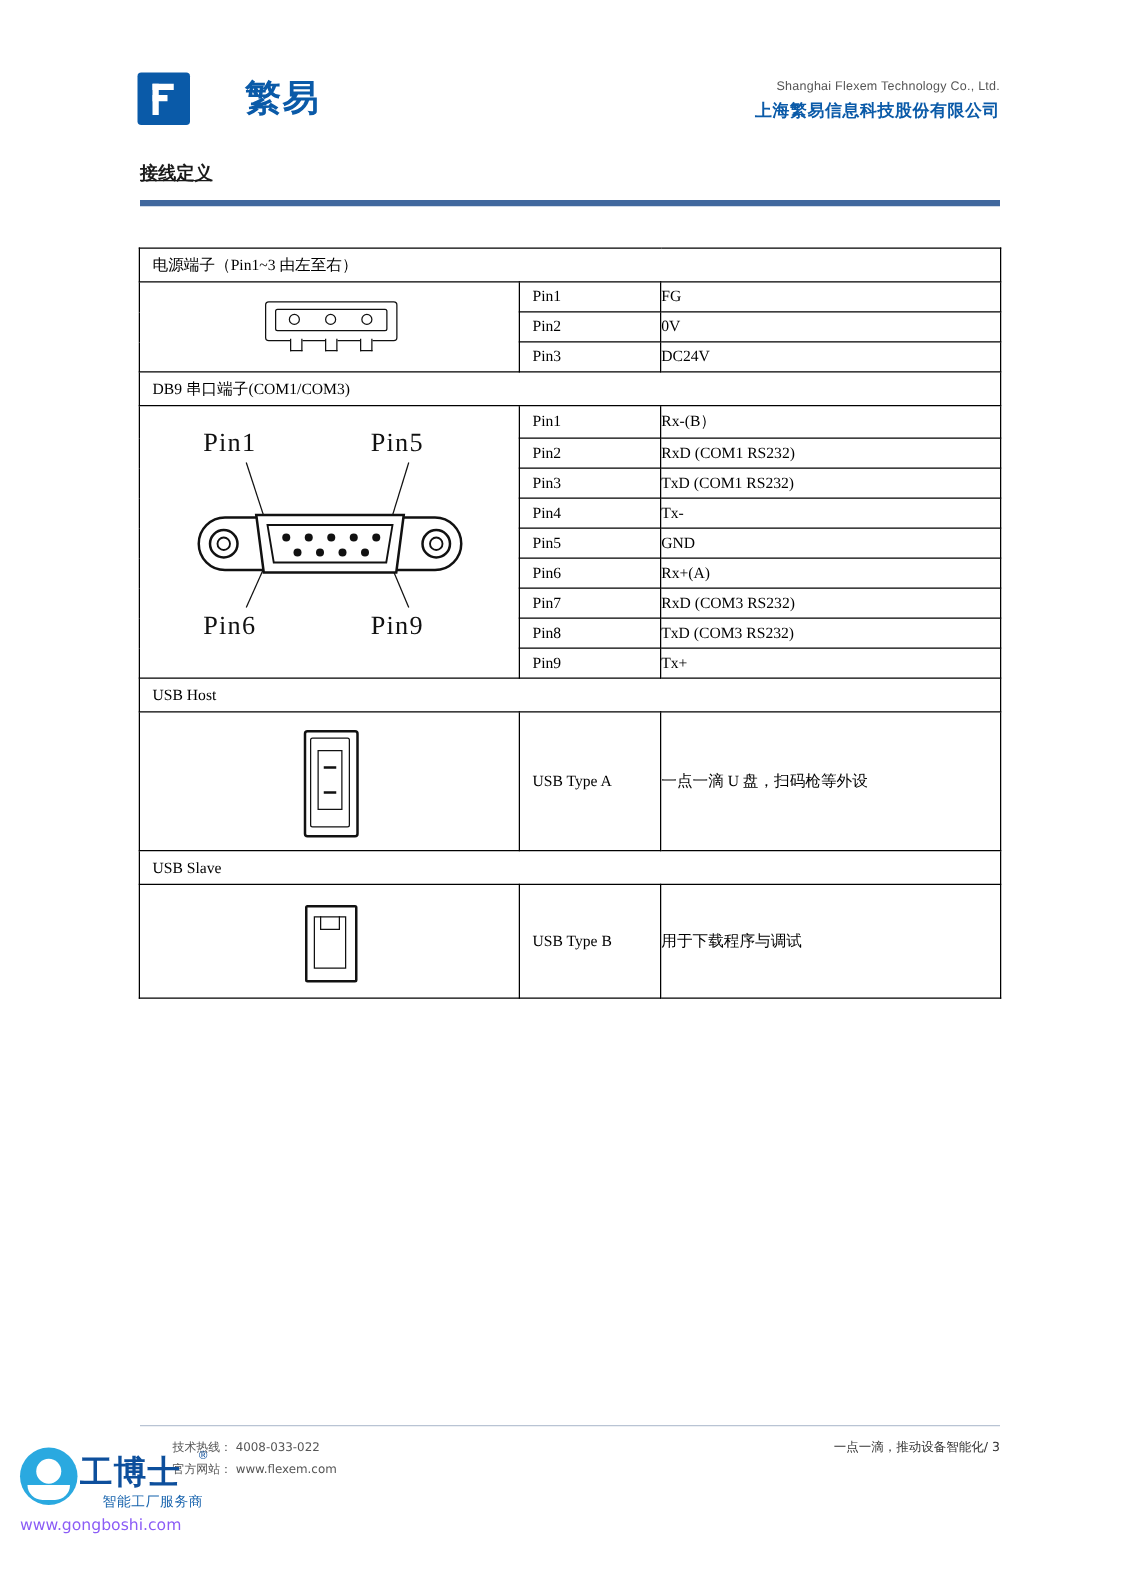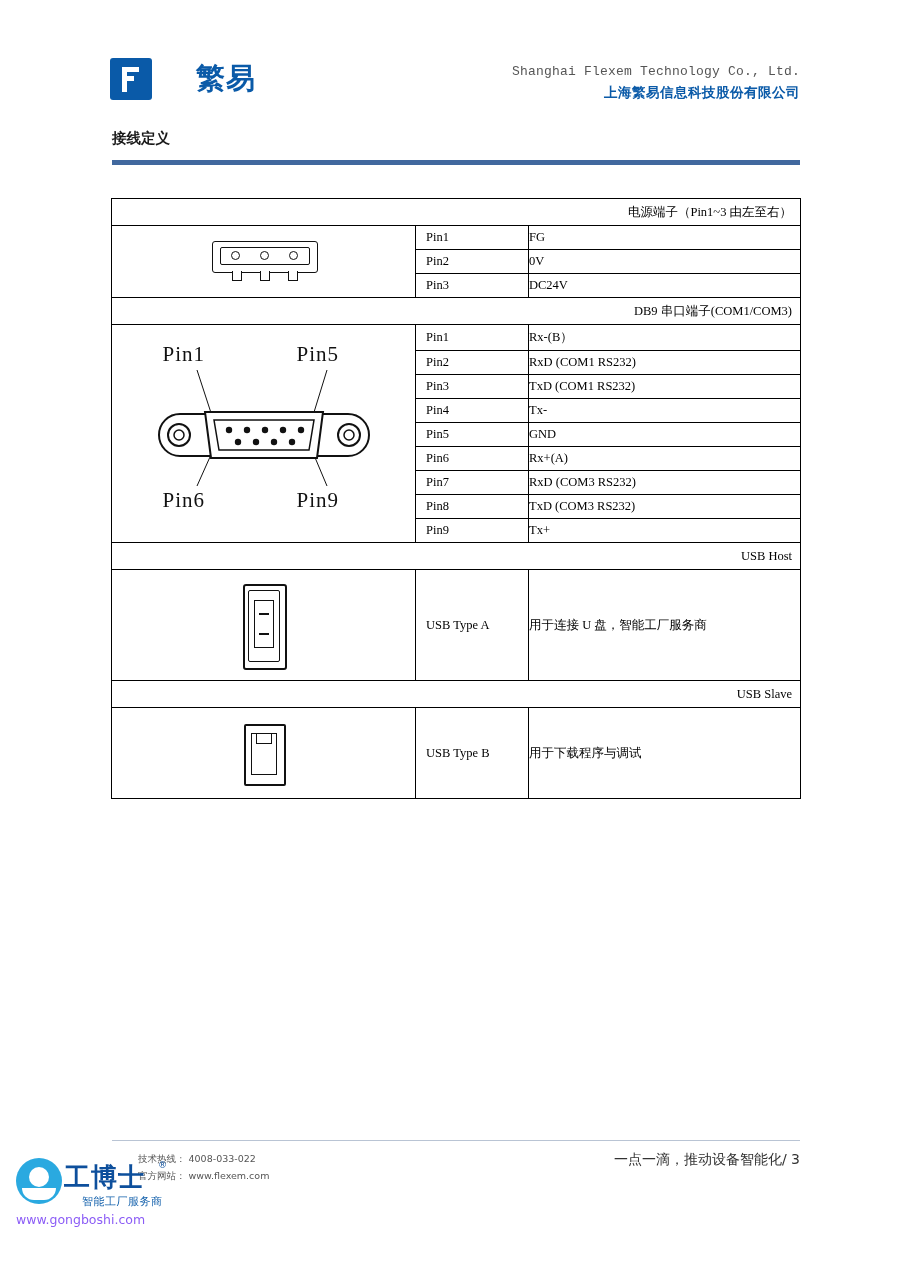--- a/index.html
+++ b/index.html
@@ -73,22 +73,22 @@
     color: #0a5aa8;
     letter-spacing: 1px;
   }
   .company-block {
     position: absolute;
     right: 0;
     top: 6px;
     text-align: right;
   }
   .company-en {
-    font-family: Liberation Mono, monospace;
-    font-size: 13px;
+    font-family: Liberation Sans, sans-serif;
+    font-size: 10px;
     color: #555;
     letter-spacing: .2px;
     margin-bottom: 5px;
   }
   .company-cn {
     font-family: "DejaVu Sans", sans-serif;
     font-size: 13.5px;
     color: #0a5aa8;
     font-weight: bold;
     letter-spacing: .5px;
@@ -96,20 +96,21 @@
 
   
   .section-title {
     position: absolute;
     left: 112px;
     top: 129px;
     font-family: "DejaVu Sans", sans-serif;
     font-size: 14.5px;
     font-weight: bold;
     color: #1a1a1a;
+    text-decoration: underline;
   }
   .title-rule {
     position: absolute;
     left: 112px;
     top: 160px;
     width: 688px;
     height: 5px;
     background: #41689e;
   }
 
@@ -126,21 +127,20 @@
     border: 1px solid #000;
     font-family: "Liberation Serif", serif;
     font-size: 12.5px;
     padding: 4px 8px;
     vertical-align: middle;
   }
   td.group-head {
     height: 18px;
     font-size: 12.5px;
     padding-left: 10px;
-    text-align: right;
   }
   td.pin-label { width: 113px; padding-left: 10px; }
   td.pin-value { padding-left: 0; }
   td.img-cell {
     width: 304px;
     text-align: center;
     padding: 6px 0;
   }
   .cn { font-family: "DejaVu Sans", sans-serif; font-size: 12px; }
 
@@ -302,21 +302,21 @@
     font-size: 9.5px;
     color: #555;
     line-height: 17px;
   }
   .footer-left .lbl { color: #555; margin-left: 26px; }
   .footer-right {
     position: absolute;
     right: 100px;
     top: 1151px;
     font-family: "DejaVu Sans", sans-serif;
-    font-size: 14px;
+    font-size: 10px;
     color: #333;
     text-align: right;
   }
 
   
   .watermark {
     position: absolute;
     left: 8px;
     top: 1156px;
     width: 180px;
@@ -514,21 +514,21 @@
     </tr>
     <tr>
       <td class="img-cell" style="height:98px">
         <div class="usba">
           <div class="shell"></div>
           <div class="shell2"></div>
           <div class="tongue"></div>
         </div>
       </td>
       <td class="pin-label">USB Type A</td>
-      <td class="pin-value cn">用于连接 U 盘，智能工厂服务商</td>
+      <td class="pin-value cn">一点一滴 U 盘，扫码枪等外设</td>
     </tr>
 
     <tr>
       <td class="group-head" colspan="3">USB Slave</td>
     </tr>
     <tr>
       <td class="img-cell" style="height:78px">
         <div class="usbb">
           <div class="shell"></div>
           <div class="inner"></div>

